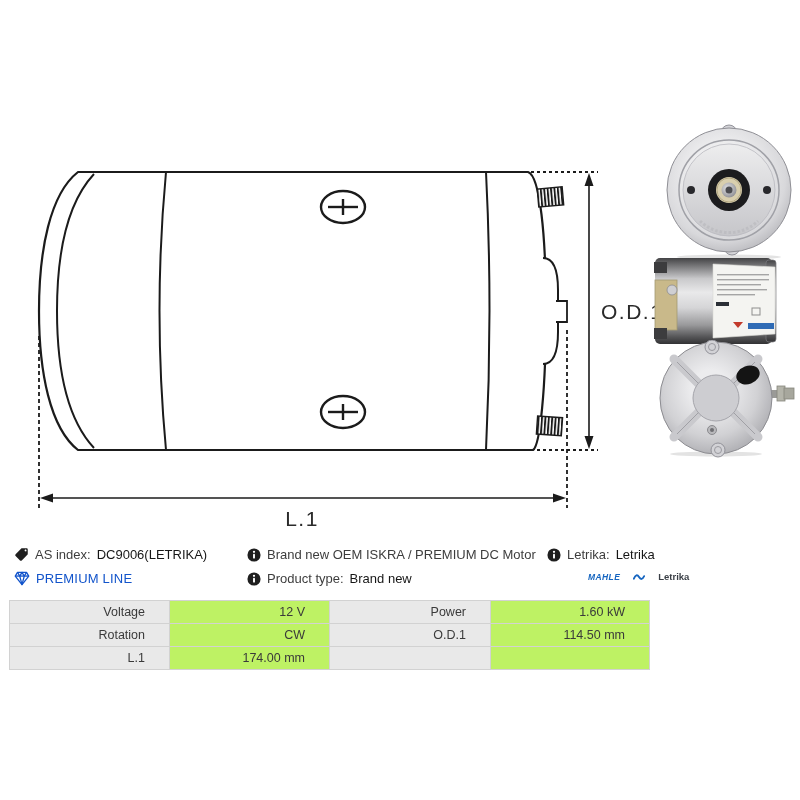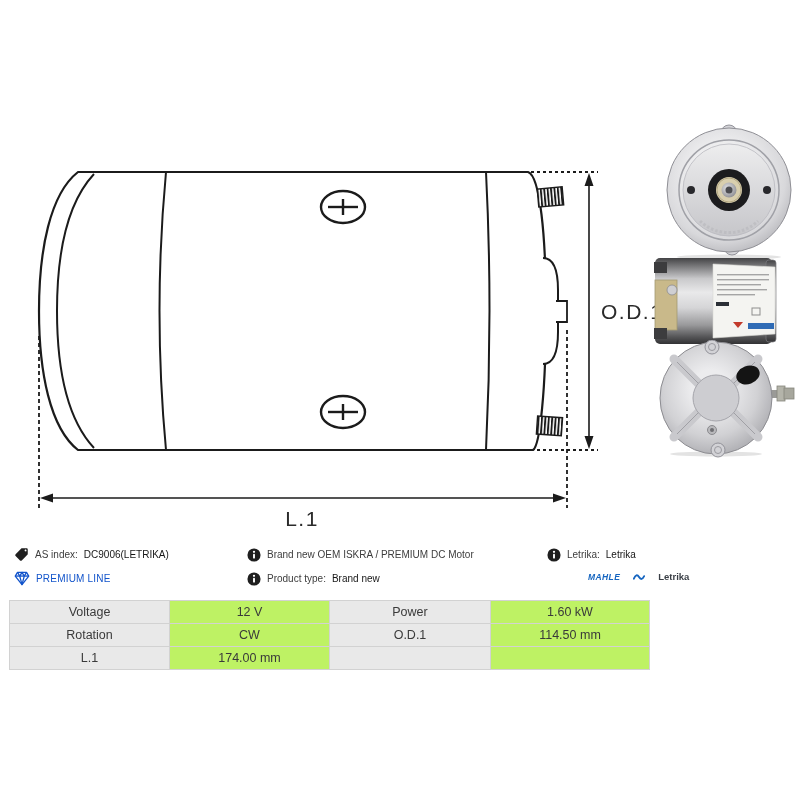--- a/index.html
+++ b/index.html
@@ -2,33 +2,33 @@
 <html><head>
 <meta charset="utf-8">
 <style>
   html,body{margin:0;padding:0;background:#fff;}
   .page{position:relative;width:800px;height:800px;background:#ffffff;
         font-family:"Liberation Sans",sans-serif;overflow:hidden;}
   svg{display:block;}
   .abs{position:absolute;}
   
   .info-item{position:absolute;display:flex;align-items:center;gap:6px;
-             font-size:10px;color:#3d3d3d;height:17px;white-space:nowrap;}
+             font-size:13px;color:#3d3d3d;height:17px;white-space:nowrap;}
   .info-item .t{display:inline-block;}
   .b{font-weight:normal;color:#161616;}
   .premium{color:#1254cb;font-weight:normal;letter-spacing:.2px;}
   
   .brand-logo{position:absolute;display:flex;align-items:center;gap:13px;}
   .brand-mahle{font-size:8.5px;font-weight:bold;font-style:italic;color:#1565c0;letter-spacing:.4px;}
   .brand-letrika{font-size:9.5px;font-weight:bold;color:#3a3f46;}
   
   table.specs{position:absolute;left:9px;top:600px;width:640px;
               border-collapse:collapse;table-layout:fixed;
               font-size:12.5px;color:#3a3a3a;}
-  .specs td{border:1px solid #d2d2d2;height:22px;padding:0 24px;text-align:center;overflow:hidden;}
+  .specs td{border:1px solid #d2d2d2;height:22px;padding:0 24px;text-align:right;overflow:hidden;}
   .specs td.lab{background:#e9e9e9;}
   .specs td.val{background:#bef264;}
   
   .dim-label{font-family:"Liberation Sans",sans-serif;font-weight:300;
              fill:#2b2b2b;letter-spacing:1.5px;}
 </style>
 </head>
 <body>
 
 <div class="page">

